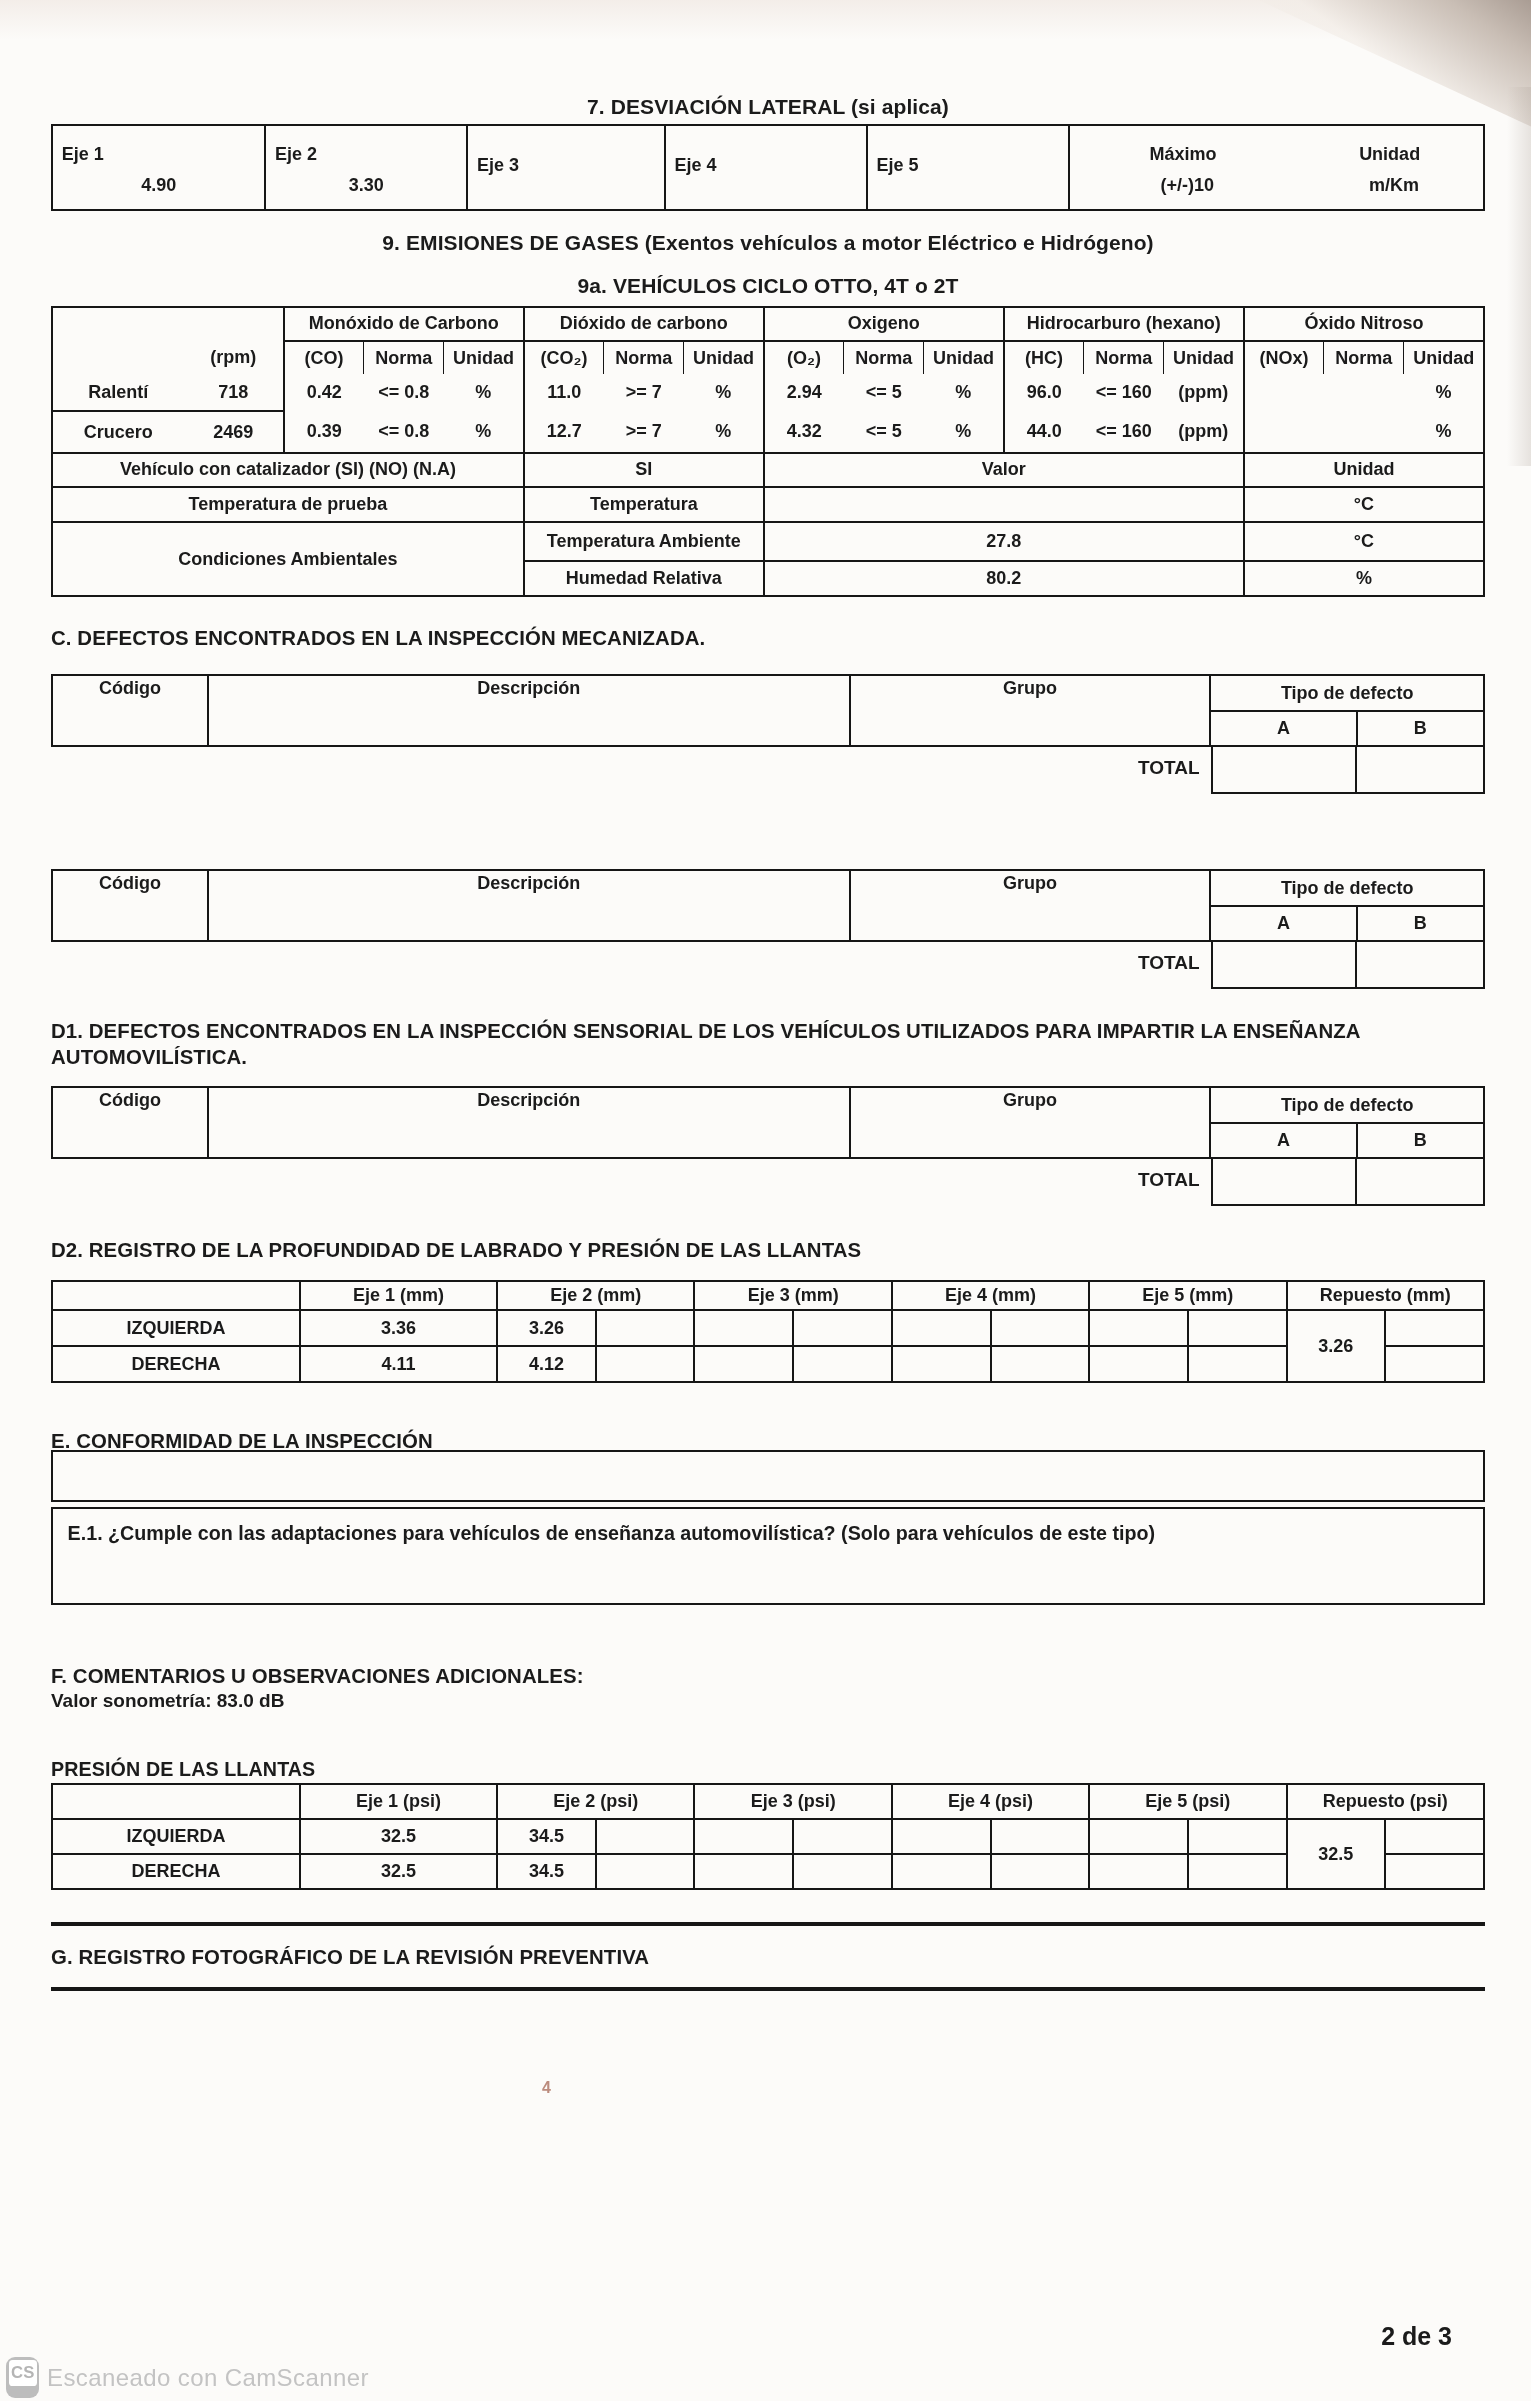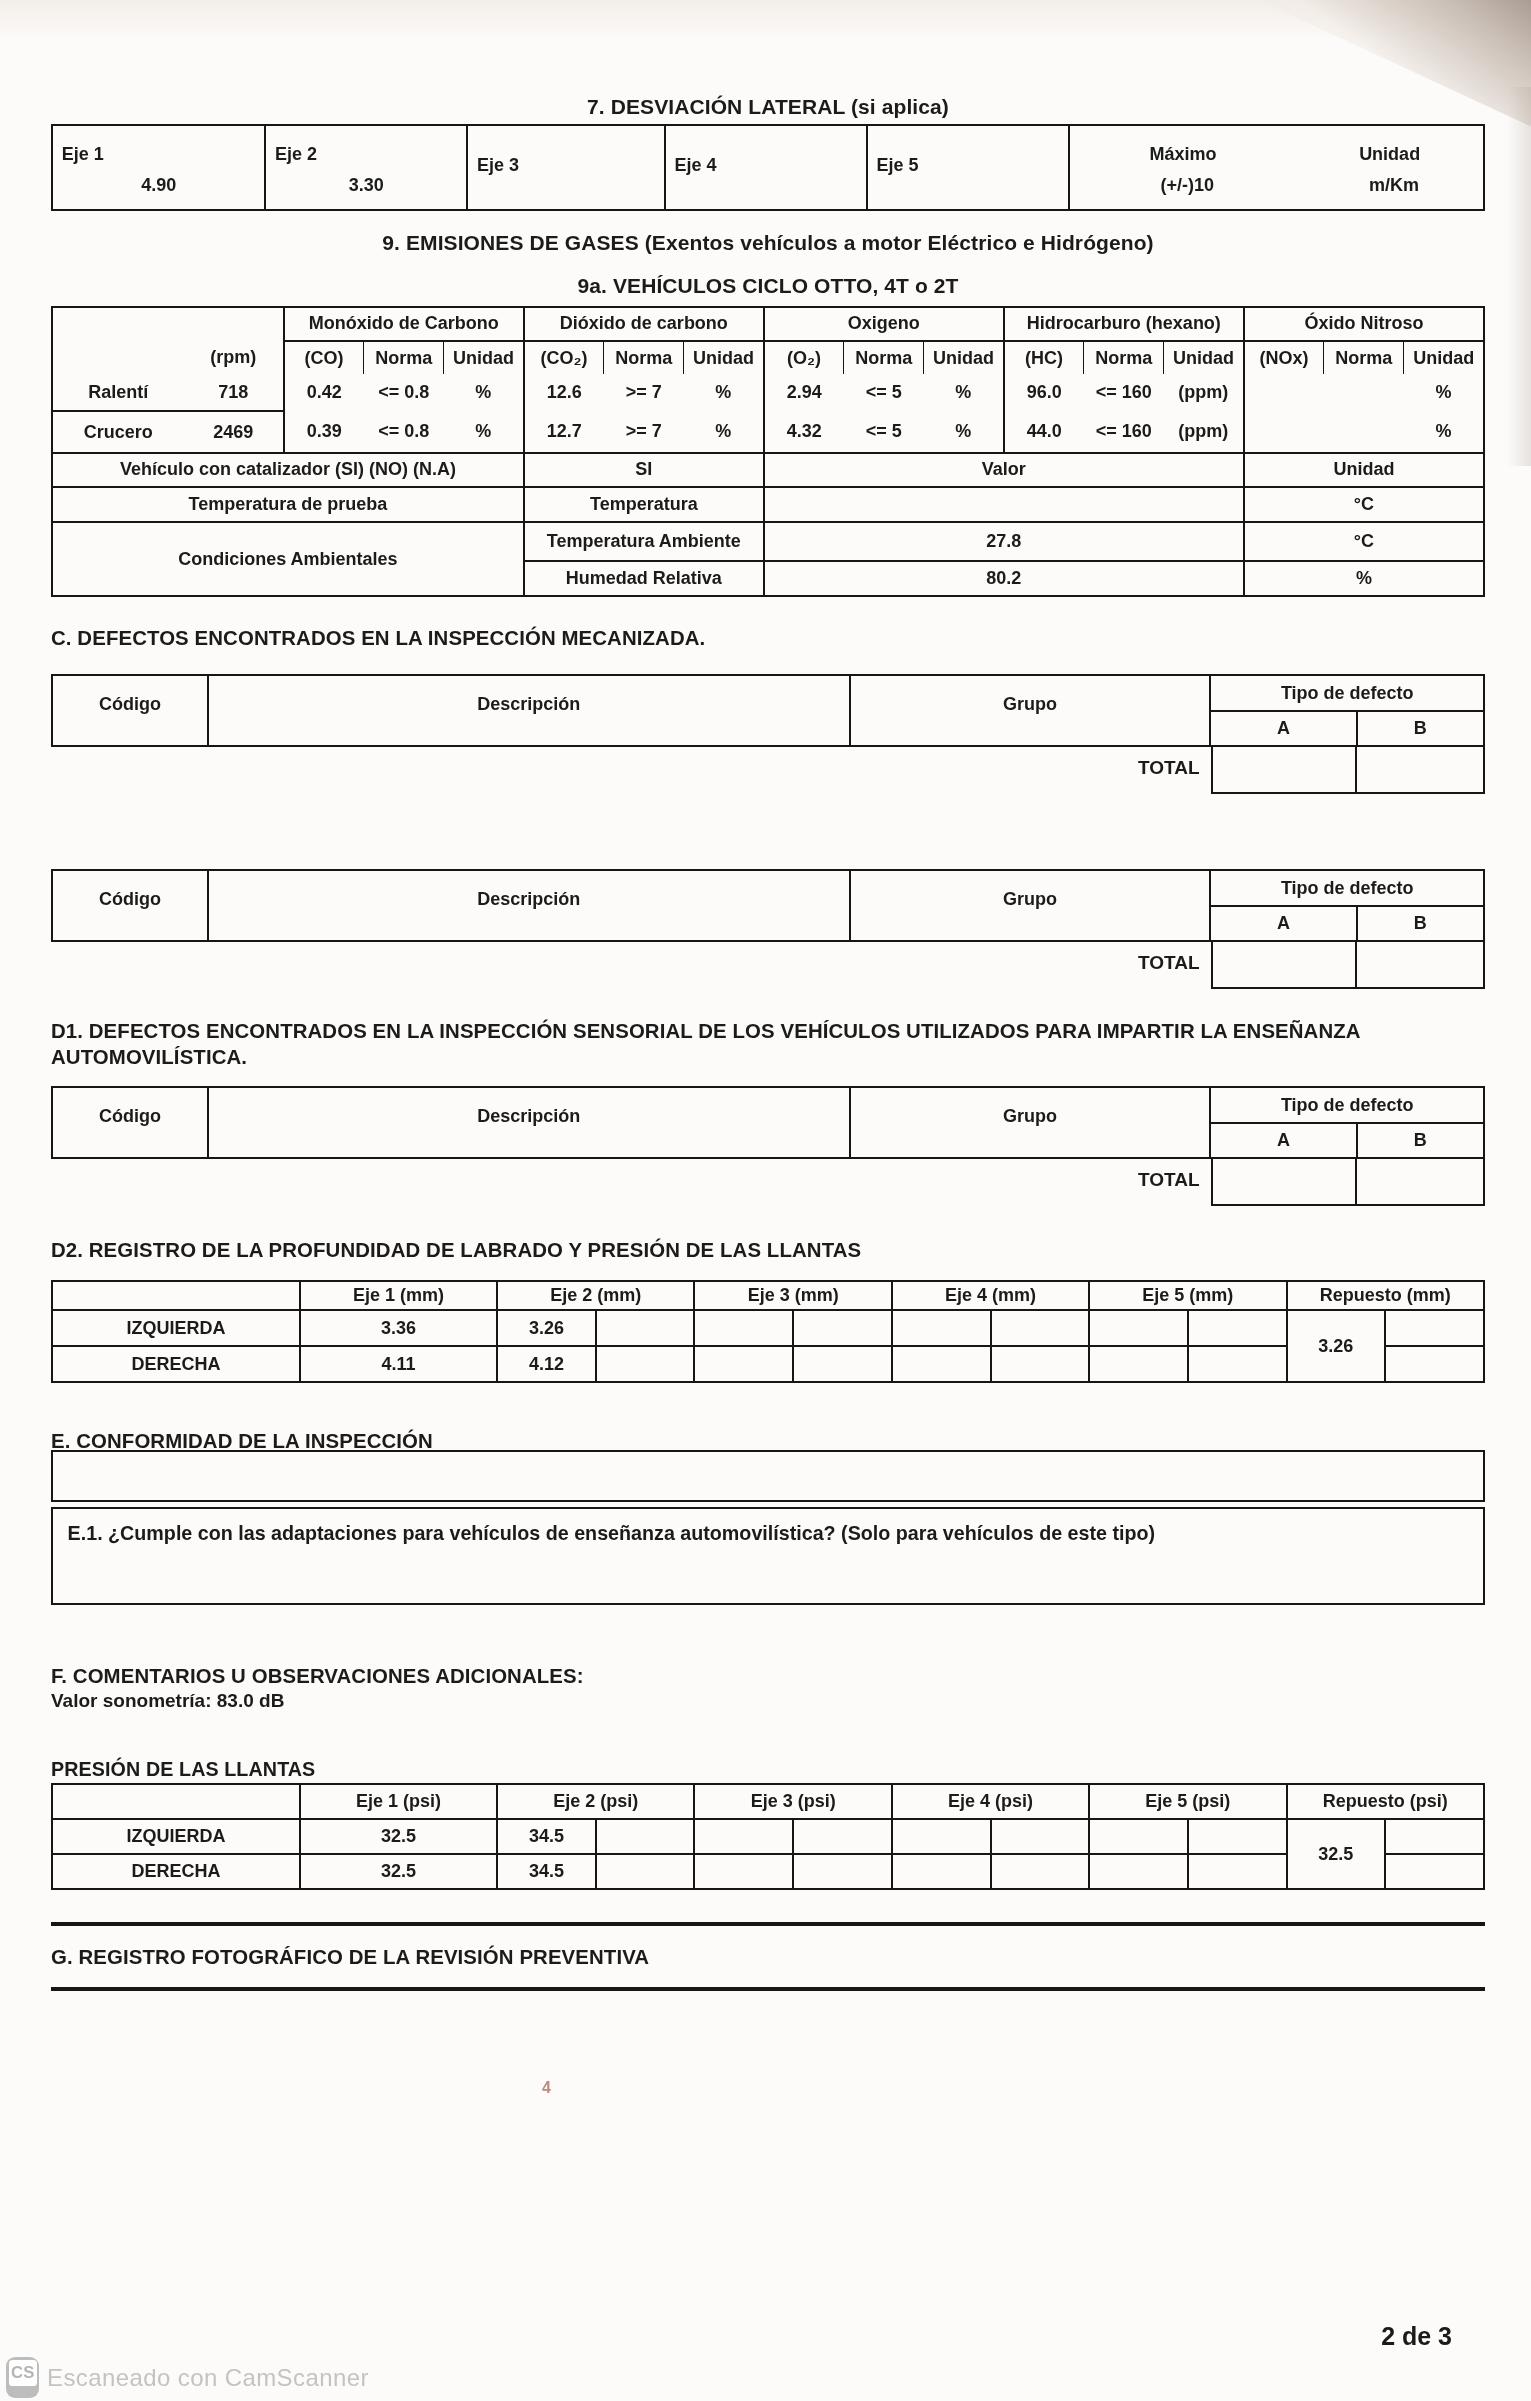--- a/index.html
+++ b/index.html
@@ -25,21 +25,21 @@
   
   .emis{border:2.9px solid #161616;height:291px;}
   .emis .gs{border-left-width:2.2px;}
   .emis .d2{border-left-width:1.5px;}
   .emis .bb{border-bottom-width:2.2px;}
 
   
   .def{border:2.9px solid #161616;height:71px;}
   .def .bl{border-left-width:2.2px;}
   .def .bb{border-bottom-width:2.2px;}
-  .def .top{vertical-align:top;padding-top:18px;border-radius:12px;}
+  .def .top{vertical-align:top;padding-top:2px;border-radius:12px;}
   .total-row{display:flex;height:47px;}
   .total-label{flex:1;text-align:right;padding-right:11.6px;line-height:42px;
                font-size:19px;font-weight:bold;box-sizing:border-box;}
   .total-a{width:10.2%;border:2.2px solid #161616;border-top:0;box-sizing:border-box;}
   .total-b{width:8.9%;border:2.2px solid #161616;border-top:0;border-left:0;box-sizing:border-box;}
 
   
   .axle{border:2.9px solid #161616;}
   .axle .bl{border-left-width:2.2px;}
   .axle .bb{border-bottom-width:2.2px;}
@@ -172,21 +172,21 @@
         <td class="gs">(NOx)</td>
         <td class="d2">Norma</td>
         <td class="d2">Unidad</td>
       </tr>
       <tr style="height:36px">
         <td class="bb">Ralentí</td>
         <td class="bb">718</td>
         <td class="gs">0.42</td>
         <td>&lt;= 0.8</td>
         <td>%</td>
-        <td class="gs">12.6</td>
+        <td class="gs">11.0</td>
         <td>&gt;= 7</td>
         <td>%</td>
         <td class="gs">2.94</td>
         <td>&lt;= 5</td>
         <td>%</td>
         <td class="gs">96.0</td>
         <td>&lt;= 160</td>
         <td>(ppm)</td>
         <td class="gs"></td>
         <td></td>

